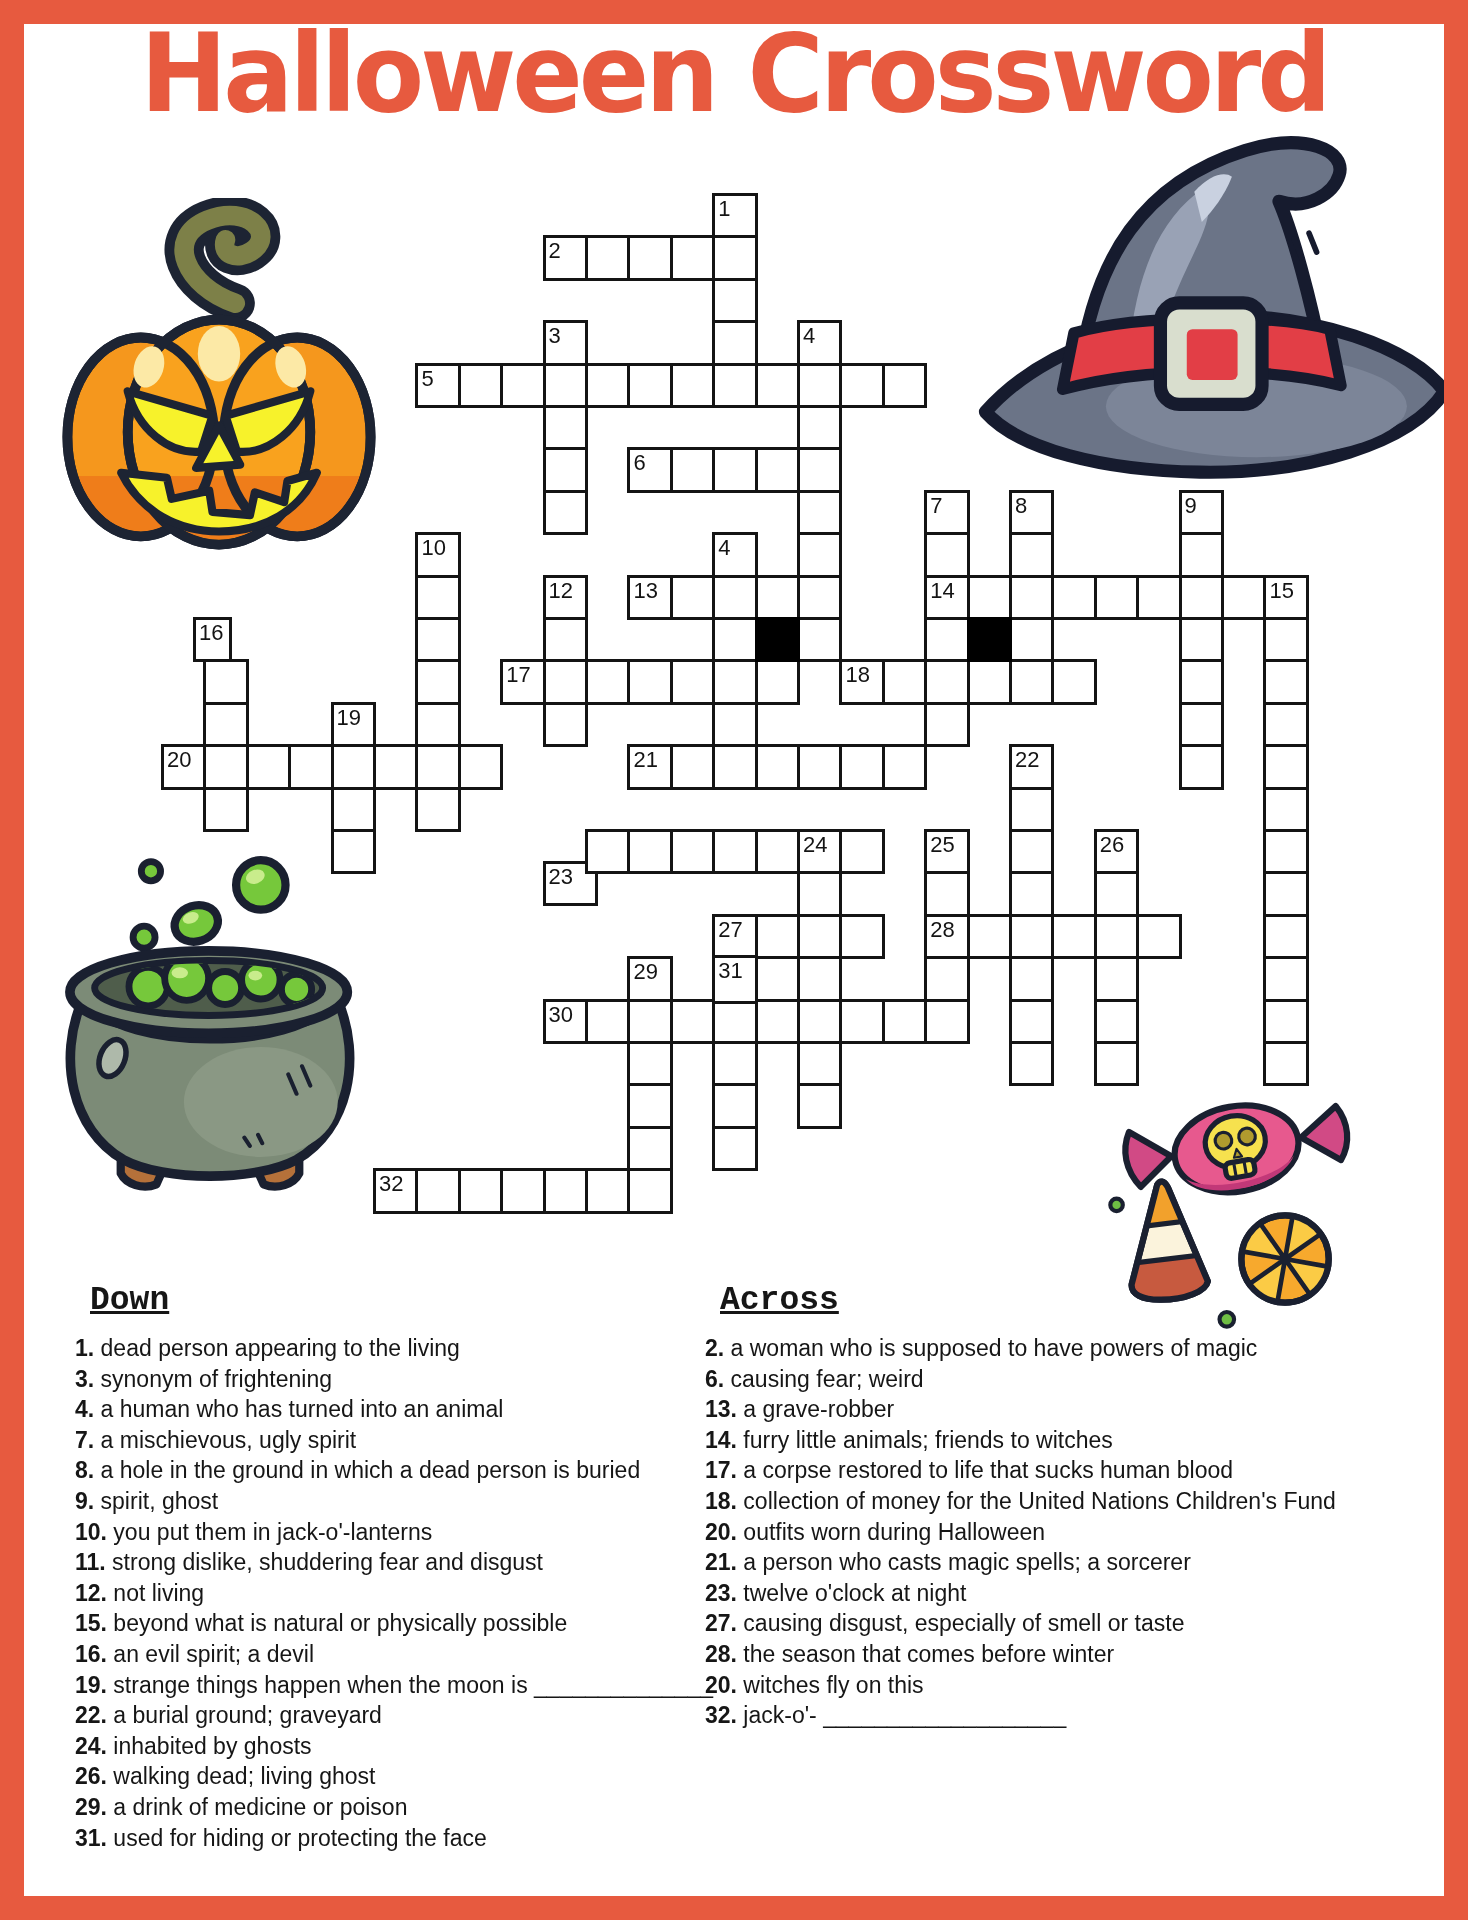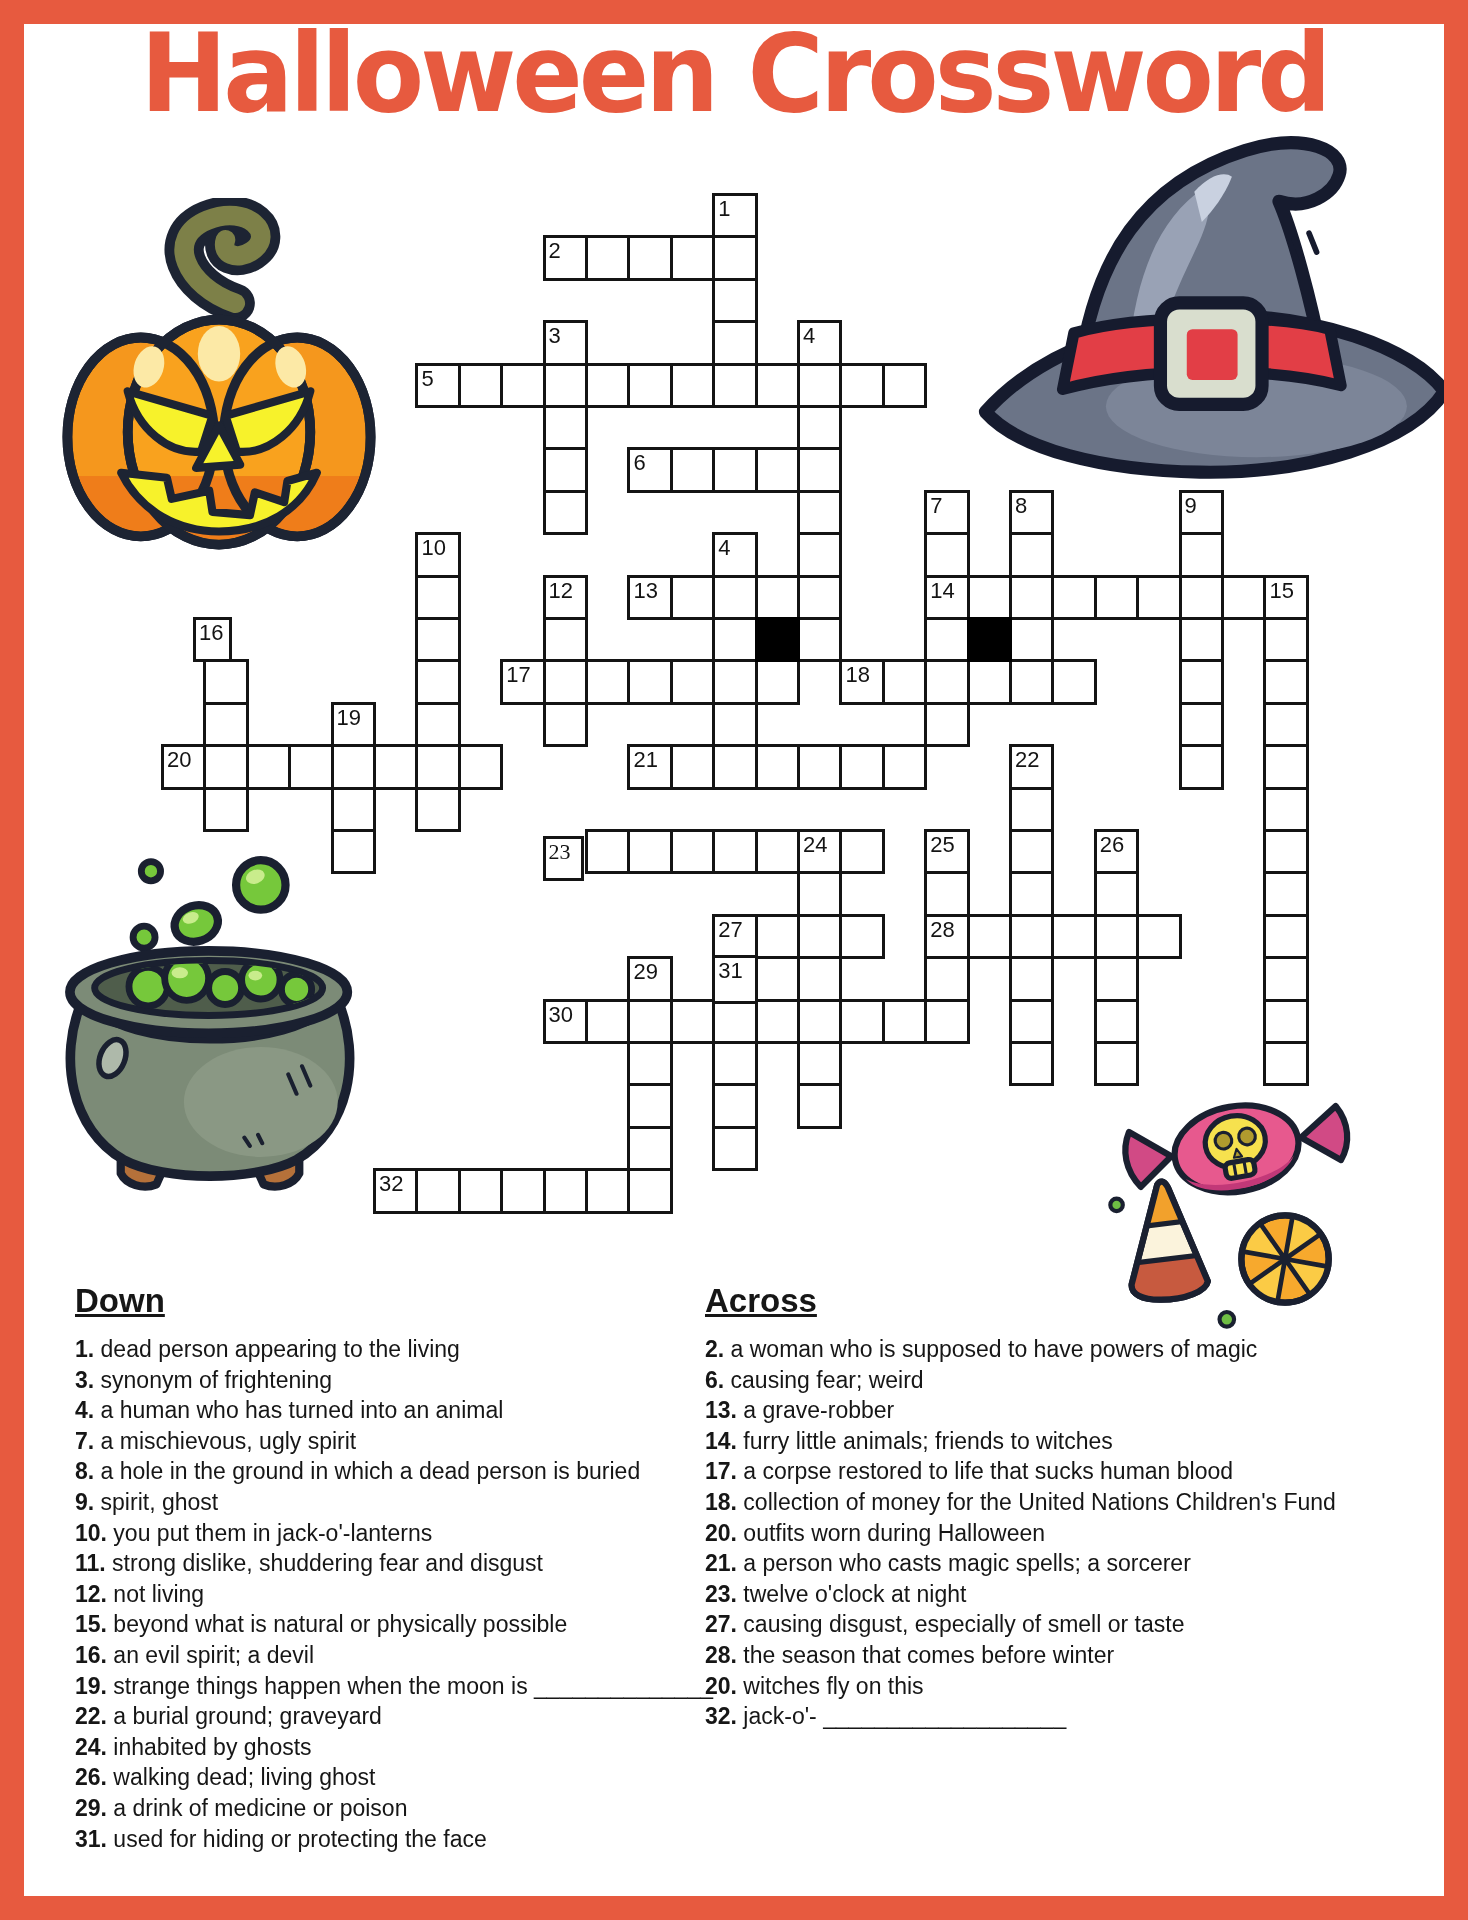--- a/index.html
+++ b/index.html
@@ -12,21 +12,21 @@
          transform:scaleY(1.04);transform-origin:top center;}
   .grid{position:absolute;left:161px;top:193px;z-index:10;}
   .cell{position:absolute;background:#fff;border:3px solid #141414;box-sizing:border-box;}
   .cell.black{background:#000;border-color:#000;}
   .cell .num{position:absolute;top:0px;left:3px;font-size:22px;line-height:1.15;color:#141414;}
   .art{position:absolute;z-index:5;}
   .clues{position:absolute;top:1282px;left:0;width:100%;z-index:20;color:#161616;}
   .clue-col{position:absolute;top:0;}
   .clue-col.down{left:75px;width:615px;}
   .clue-col.across{left:705px;width:745px;}
-  .clue-col h2{margin:0 0 14px 0;font-size:33px;font-weight:bold;text-decoration:underline;}
+  .clue-col h2{margin:0 0 14px 15px;font-size:33px;font-weight:bold;text-decoration:underline;font-family:Liberation Mono, monospace;}
   .clue-col ol{list-style:none;margin:0;padding:0;}
   .clue-col li{font-size:23px;line-height:30.6px;white-space:nowrap;}
   .clue-col li b{font-weight:bold;}
 </style>
 </head>
 <body>
 
 <div class="page">
 
   <div class="frame"></div>
@@ -309,21 +309,21 @@
       <div class="cell" style="left: 848px; top: 551.2px; width: 45.4px; height: 45.4px;">
         <span class="num">22</span>
       </div>
       <div class="cell" style="left: 848px; top: 593.6px; width: 45.4px; height: 45.4px;"></div>
       <div class="cell" style="left: 848px; top: 636px; width: 45.4px; height: 45.4px;"></div>
       <div class="cell" style="left: 848px; top: 678.4px; width: 45.4px; height: 45.4px;"></div>
       <div class="cell" style="left: 848px; top: 720.8px; width: 45.4px; height: 45.4px;"></div>
       <div class="cell" style="left: 848px; top: 763.2px; width: 45.4px; height: 45.4px;"></div>
       <div class="cell" style="left: 848px; top: 805.6px; width: 45.4px; height: 45.4px;"></div>
       <div class="cell" style="left: 848px; top: 848px; width: 45.4px; height: 45.4px;"></div>
-      <div class="cell" style="left: 381.6px; top: 643px; width: 41px; height: 45.4px; font-family: Liberation Serif, serif;">
+      <div class="cell" style="left: 381.6px; top: 668px; width: 55px; height: 45.4px;">
         <span class="num">23</span>
       </div>
       <div class="cell" style="left: 424px; top: 636px; width: 45.4px; height: 45.4px;"></div>
       <div class="cell" style="left: 466.4px; top: 636px; width: 45.4px; height: 45.4px;"></div>
       <div class="cell" style="left: 508.8px; top: 636px; width: 45.4px; height: 45.4px;"></div>
       <div class="cell" style="left: 551.2px; top: 636px; width: 45.4px; height: 45.4px;"></div>
       <div class="cell" style="left: 593.6px; top: 636px; width: 45.4px; height: 45.4px;"></div>
       <div class="cell" style="left: 636px; top: 636px; width: 45.4px; height: 45.4px;">
         <span class="num">24</span>
       </div>

